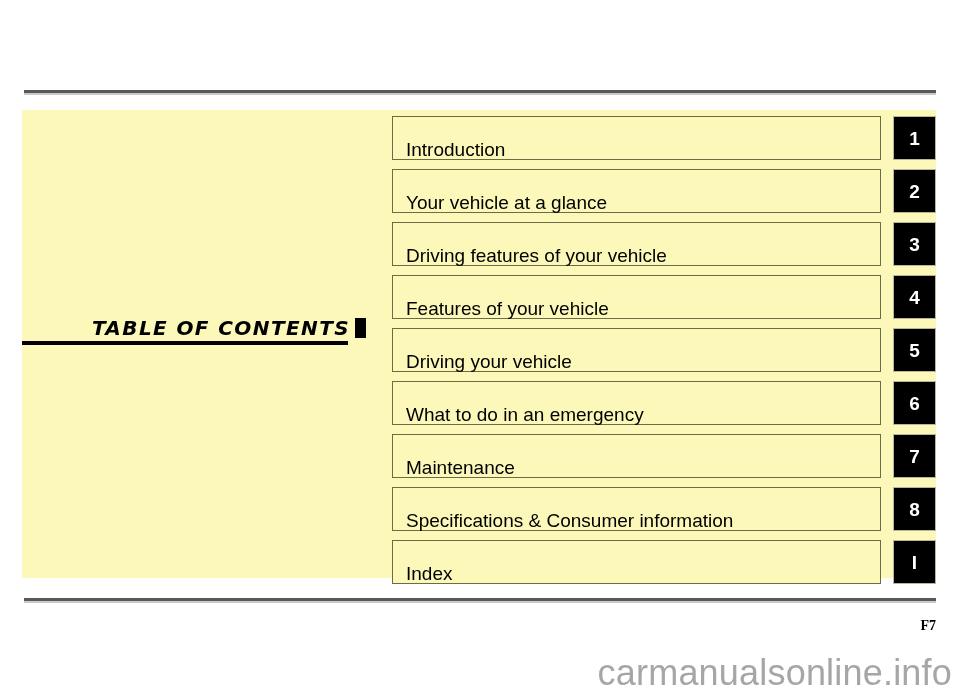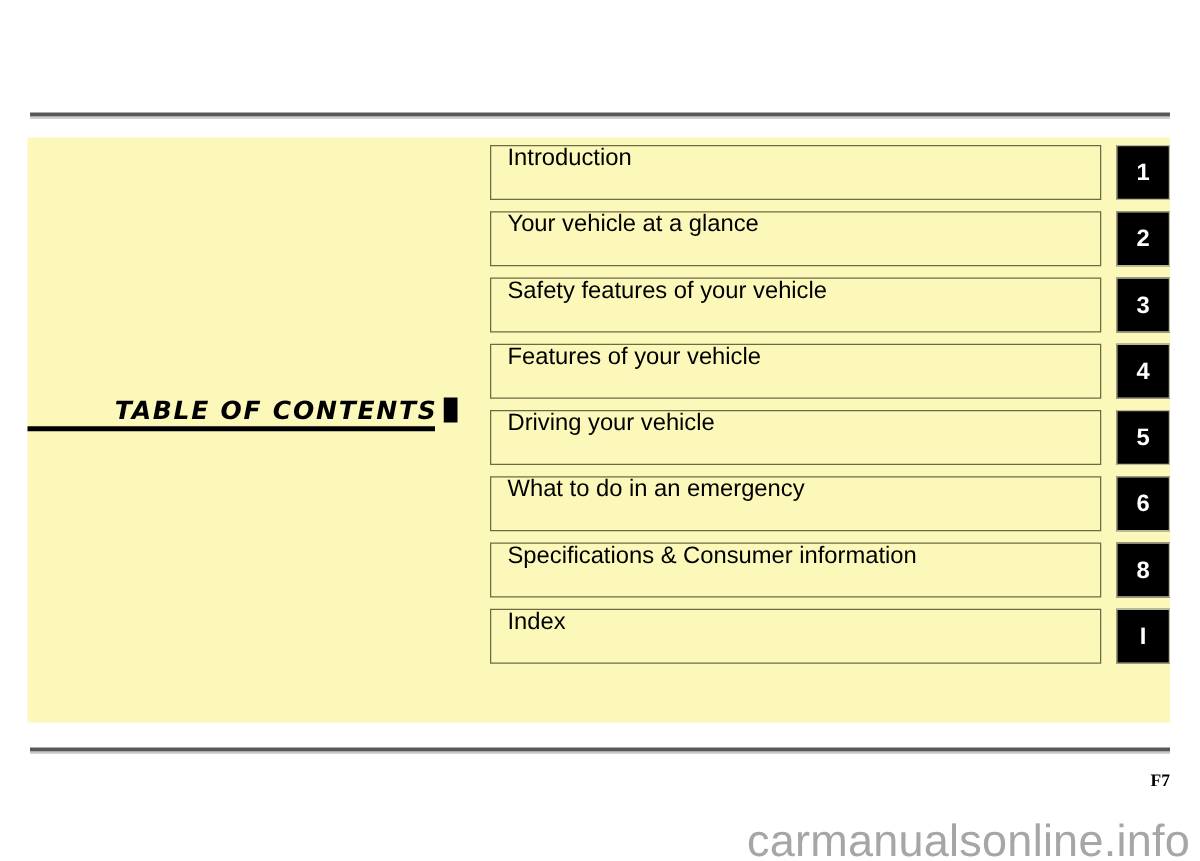--- a/index.html
+++ b/index.html
@@ -99,21 +99,21 @@
     align-items: stretch;
   }
   .toc-row:last-child { margin-bottom: 0; border-radius: 15px; }
 
   .row-box {
     width: 489px;
     box-sizing: border-box;
     border: 1px solid #6d6b45;
     background: #fcf8b9;
     display: flex;
-    align-items: flex-start;
+    align-items: flex-end;
     padding-left: 13px;
   }
   .row-label {
     font-family: "Liberation Sans", sans-serif;
     font-size: 19px;
     color: #000000;
     line-height: 1;
     white-space: nowrap;
   }
 
@@ -184,21 +184,21 @@
         <div class="row-box">
           <span class="row-label">Your vehicle at a glance</span>
         </div>
         <div class="row-tab">
           <span class="row-tab-label">2</span>
         </div>
       </div>
 
       <div class="toc-row">
         <div class="row-box">
-          <span class="row-label">Safety features of your vehicle</span>
+          <span class="row-label">Driving features of your vehicle</span>
         </div>
         <div class="row-tab">
           <span class="row-tab-label">3</span>
         </div>
       </div>
 
       <div class="toc-row">
         <div class="row-box">
           <span class="row-label">Features of your vehicle</span>
         </div>
@@ -218,20 +218,28 @@
 
       <div class="toc-row">
         <div class="row-box">
           <span class="row-label">What to do in an emergency</span>
         </div>
         <div class="row-tab">
           <span class="row-tab-label">6</span>
         </div>
       </div>
 
+      <div class="toc-row">
+        <div class="row-box">
+          <span class="row-label">Maintenance</span>
+        </div>
+        <div class="row-tab">
+          <span class="row-tab-label">7</span>
+        </div>
+      </div>
 
       <div class="toc-row">
         <div class="row-box">
           <span class="row-label">Specifications &amp; Consumer information</span>
         </div>
         <div class="row-tab">
           <span class="row-tab-label">8</span>
         </div>
       </div>
 

